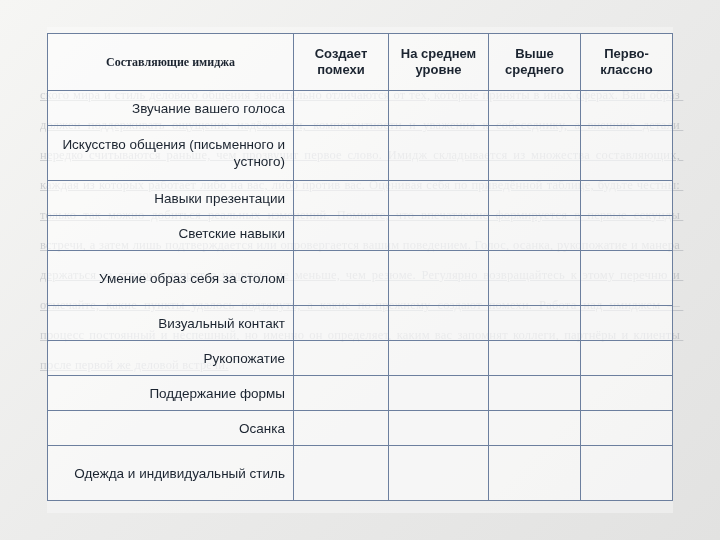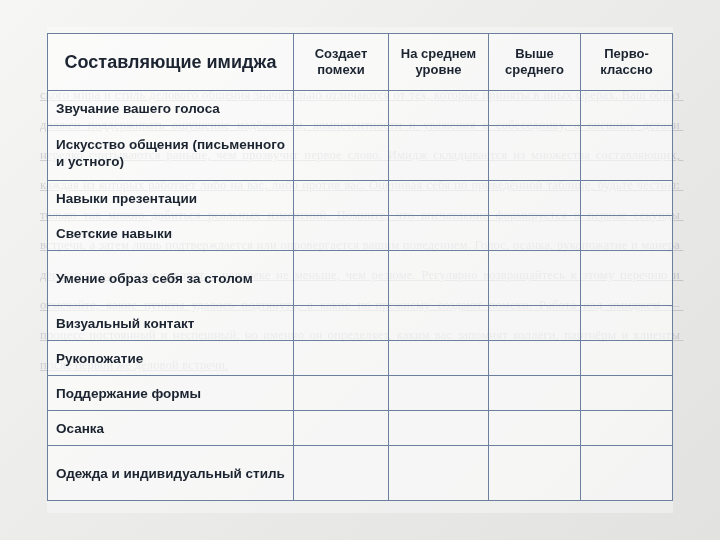--- a/index.html
+++ b/index.html
@@ -65,27 +65,28 @@
   }
   thead th {
     text-align: center;
     font-weight: bold;
     font-size: 13px;
     line-height: 16px;
     height: 44px;
     background: rgba(255,255,255,0.52);
   }
   thead th.first {
-    font-size: 18px;
+    font-size: 12px;
+    font-family: Liberation Serif, serif;
   }
   tbody td.label {
     font-size: 13.5px;
     line-height: 17px;
-    font-weight: bold;
-    text-align: left;
+    font-weight: normal;
+    text-align: right;
     height: 22px;
   }
   tbody td.cell {
     height: 22px;
   }
   tbody tr.tall td { height: 42px; }
   .col1 { width: 246px; }
   .col2 { width: 95px; }
   .col3 { width: 100px; }
   .col4 { width: 92px; }

